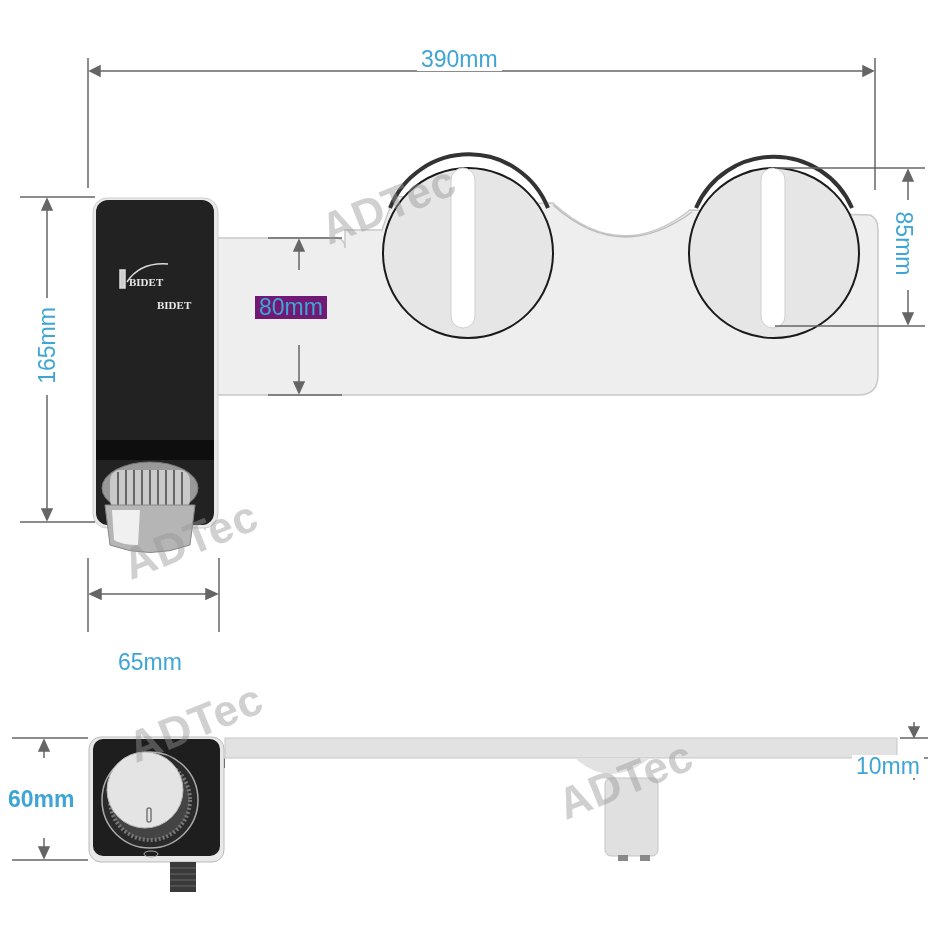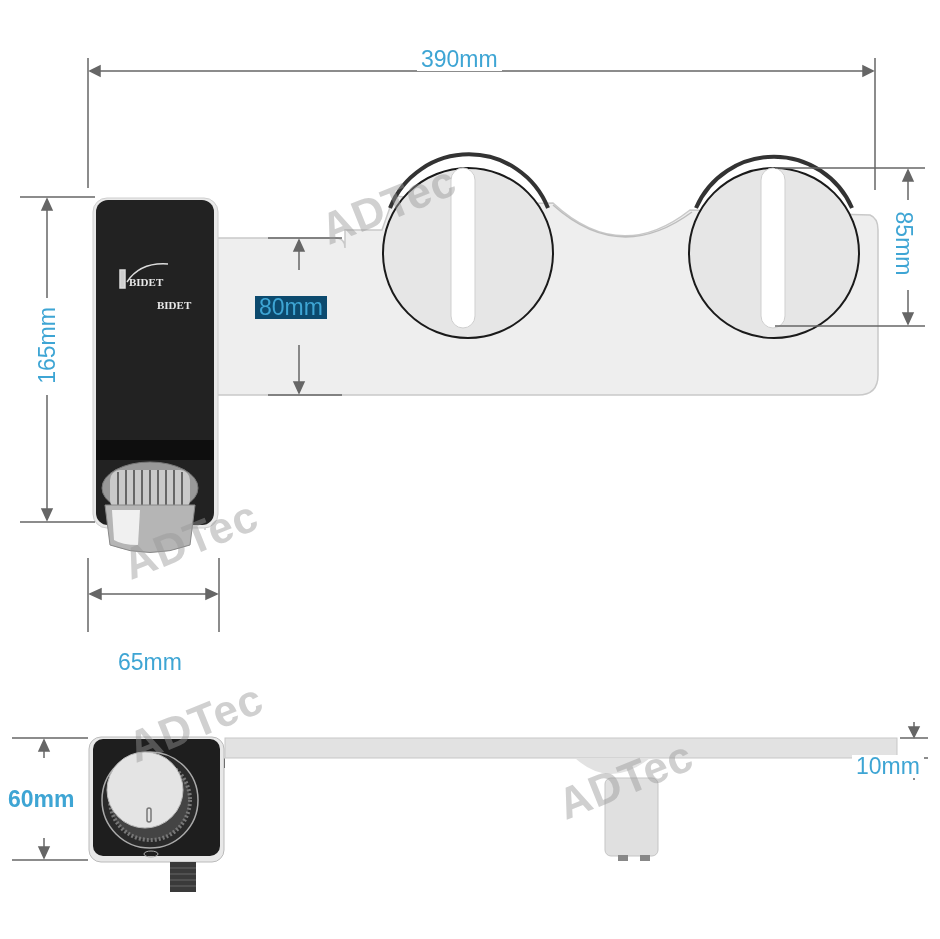--- a/index.html
+++ b/index.html
@@ -148,21 +148,21 @@
       <polygon points="914,737 909,727 919,727"></polygon>
       <polygon points="914,759 909,769 919,769"></polygon>
     </g>
   </svg>
 
   <span class="logo-text" style="left:129px;top:277px;">BIDET</span>
   <span class="logo-text" style="left:151px;top:300px;margin-left:6px;">BIDET</span>
 
   <span class="dim-label" style="left:417px;top:48px;">390mm</span>
   <span class="dim-label" style="left:5px;top:334px;transform:rotate(-90deg);">165mm</span>
-  <span class="dim-label clear" style="left:255px;top:296px;background:#0c4a6e;">80mm</span>
+  <span class="dim-label clear" style="left:255px;top:296px;background:#701a75;">80mm</span>
   <span class="dim-label" style="left:868px;top:232px;transform:rotate(90deg);">85mm</span>
   <span class="dim-label" style="left:114px;top:615px;margin-top:36px;">65mm</span>
   <span class="dim-label" style="left:4px;top:788px;font-weight:bold;">60mm</span>
   <span class="dim-label" style="left:852px;top:755px;">10mm</span>
 
   <span class="watermark" style="left:318px;top:180px;">ADTec</span>
   <span class="watermark" style="left:120px;top:515px;">ADTec</span>
   <span class="watermark" style="left:125px;top:698px;">ADTec</span>
   <span class="watermark" style="left:555px;top:755px;">ADTec</span>
 </div>

